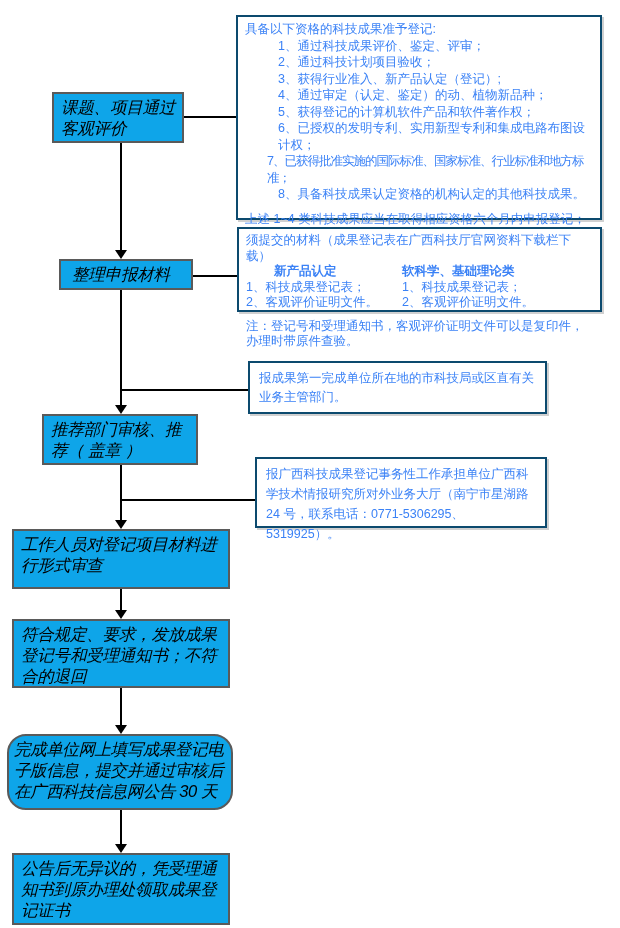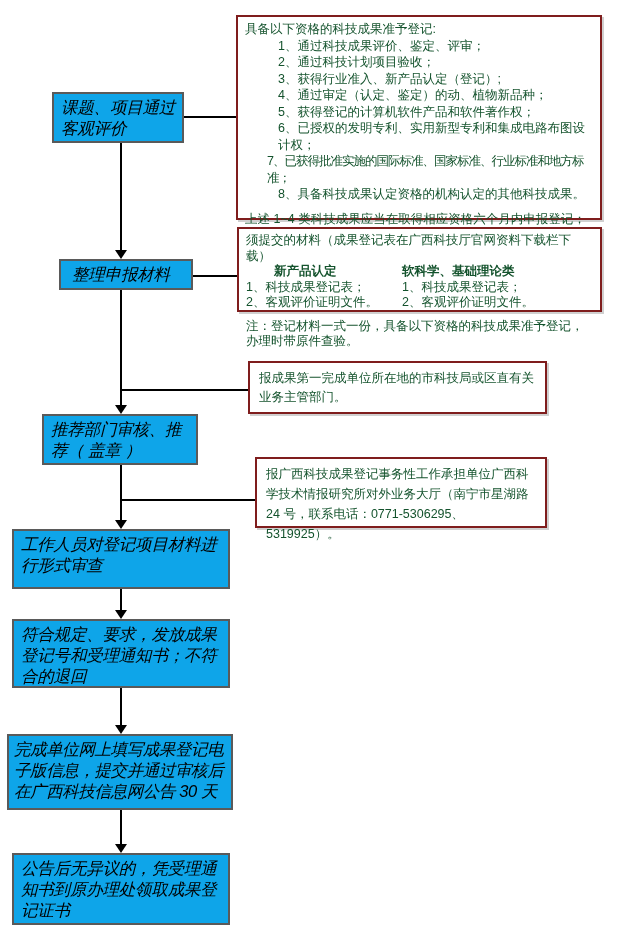--- a/index.html
+++ b/index.html
@@ -8,23 +8,23 @@
     font-family:"Liberation Sans","DejaVu Sans",sans-serif;color:#000;
   }
   
   .pbox{
     position:absolute;background:#0ea5e9;border:2px solid #5a5a5a;box-sizing:border-box;
     font-size:16.5px;line-height:21px;letter-spacing:-0.2px;
     padding:3px 5px 0 7px;white-space:pre-line;font-style:italic;
   }
   
   .note{
-    position:absolute;background:#fff;border:2px solid #7f1d1d;box-sizing:border-box;
+    position:absolute;background:#fff;border:2px solid #0c4a6e;box-sizing:border-box;
     box-shadow:2px 2px 0 rgba(170,170,170,.55);
-    font-size:12.5px;line-height:16.5px;color:#14532d;
+    font-size:12.5px;line-height:16.5px;color:#3b82f6;
   }
   .note-pad{padding:4px 6px 0 7px;}
   .nline{white-space:pre-wrap;}
   .item{padding-left:13px;margin-left:20px;}
   .item-tight{padding-left:2px;letter-spacing:-1px;}
   .gap{height:8px;}
   .cols{display:flex;}
   .col1{width:156px;}
   .col2{width:190px;}
   .colhead{font-weight:bold;padding-left:28px;}
@@ -52,21 +52,21 @@
   <div class="pbox" style="left:12px;top:529px;width:218px;height:60px;">工作人员对登记项目材料进
 行形式审查</div>
 
   <div class="pbox" style="left:42px;top:414px;width:156px;height:51px;">推荐部门审核、推
 荐（ 盖章 ）</div>
 
   <div class="pbox" style="left:12px;top:619px;width:218px;height:69px;">符合规定、要求，发放成果
 登记号和受理通知书；不符
 合的退回</div>
 
-  <div class="pbox" style="left:7px;top:734px;width:226px;height:76px;padding-left:5px;letter-spacing:-0.4px;">完成单位网上填写成果登记电
+  <div class="pbox" style="left:7px;top:734px;width:226px;height:76px;padding-left:5px;letter-spacing:-0.4px;border-radius:19px;">完成单位网上填写成果登记电
 子版信息，提交并通过审核后
 在广西科技信息网公告 30 天</div>
 
   <div class="pbox" style="left:12px;top:853px;width:218px;height:72px;">公告后无异议的，凭受理通
 知书到原办理处领取成果登
 记证书</div>
 
   <div class="note note-pad" style="left:236px;top:15px;width:366px;height:205px;">
     <div class="nline">具备以下资格的科技成果准予登记:</div>
     <div class="nline item">1、通过科技成果评价、鉴定、评审；</div>
@@ -89,21 +89,21 @@
         <div class="nline">1、科技成果登记表；</div>
         <div class="nline">2、客观评价证明文件。</div>
       </div>
       <div class="col2">
         <div class="colhead2">软科学、基础理论类</div>
         <div class="nline">1、科技成果登记表；</div>
         <div class="nline">2、客观评价证明文件。</div>
       </div>
     </div>
     <div class="gap"></div>
-    <div class="nline">注：登记材料一式一份，具备以下资格的科技成果准予登记，办理时带原件查验。</div>
+    <div class="nline">注：登记号和受理通知书，客观评价证明文件可以是复印件，办理时带原件查验。</div>
   </div>
 
   <div class="note" style="left:248px;top:361px;width:299px;height:53px;padding:6px 8px 0 9px;line-height:19px;">
     <div class="nline">报成果第一完成单位所在地的市科技局或区直有关业务主管部门。</div>
   </div>
 
   <div class="note" style="left:255px;top:457px;width:292px;height:71px;padding:5px 8px 0 9px;line-height:20px;">
     <div class="nline">报广西科技成果登记事务性工作承担单位广西科学技术情报研究所对外业务大厅（南宁市星湖路 24 号，联系电话：0771-5306295、5319925）。</div>
   </div>
 

